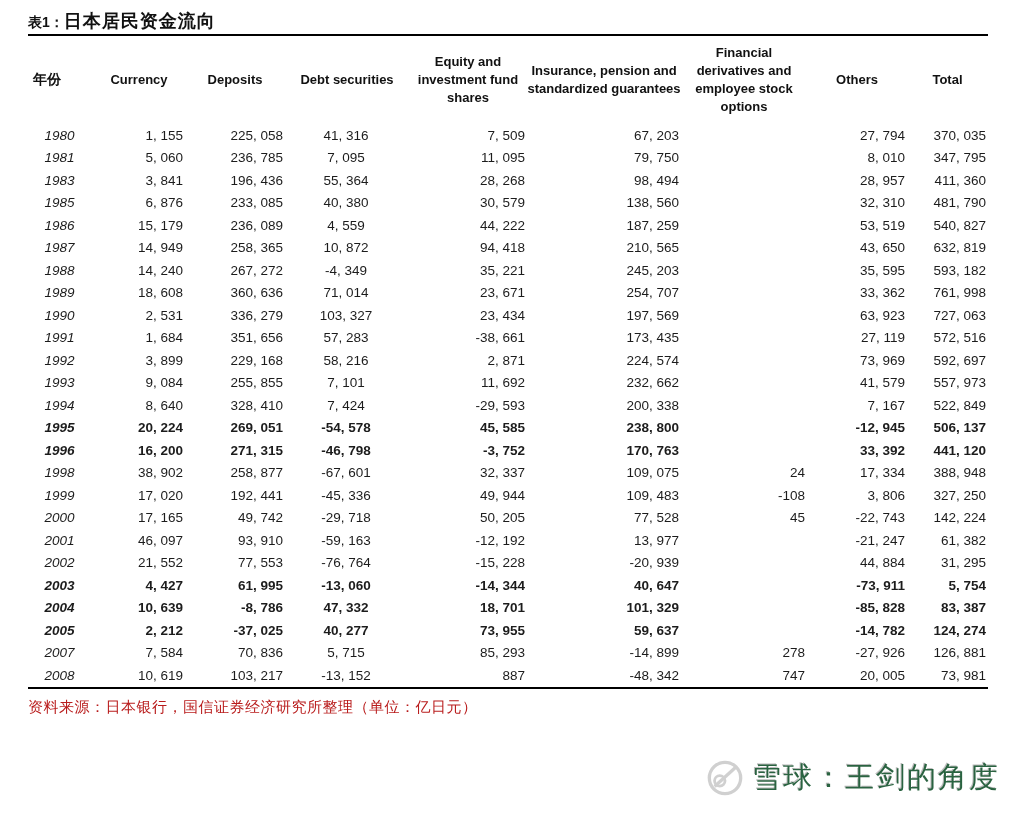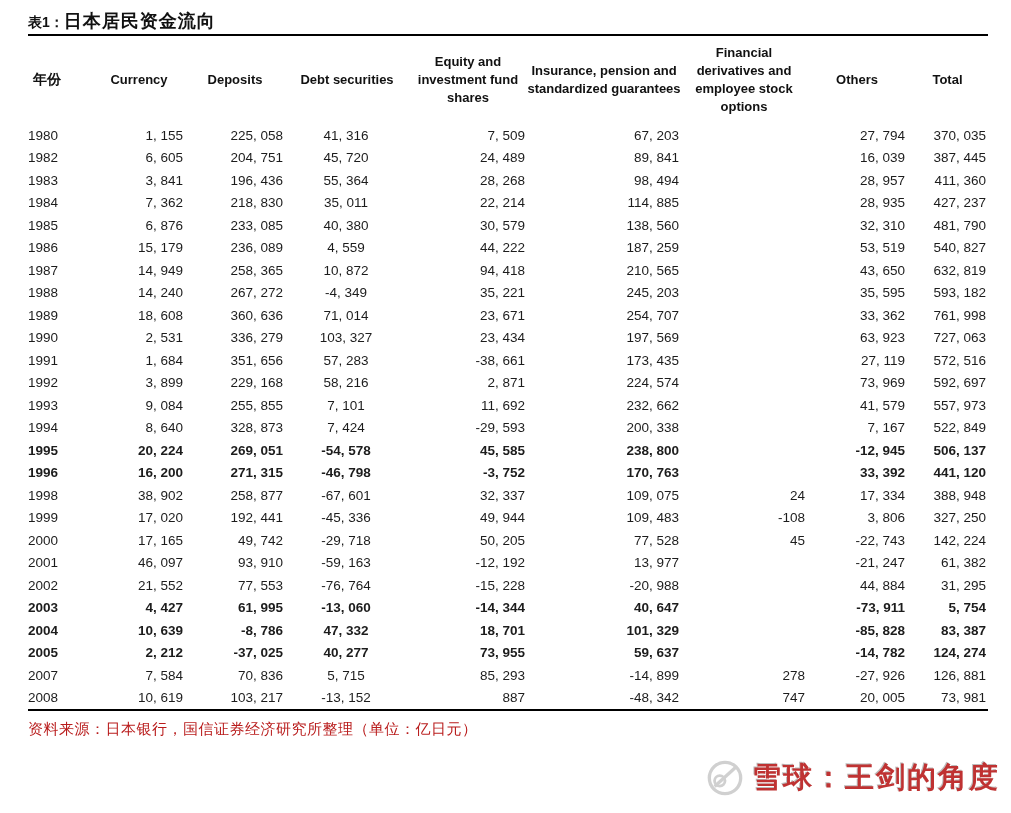--- a/index.html
+++ b/index.html
@@ -48,21 +48,21 @@
   thead th.c0 { text-align: left; padding-left: 5px; font-size: 14px; }
 
   tbody td {
     font-size: 13.5px;
     text-align: right;
     height: 22.5px;
     padding: 0 2px 0 0;
     white-space: nowrap;
     color: #1c1c1c;
   }
-  tbody td.c0 { text-align: left; padding-left: 0; }
+  tbody td.c0 { text-align: center; padding-left: 0; font-style: italic; }
   tr.bold td { font-weight: bold; }
 
   .footer {
     margin-top: 9px;
     font-size: 15px;
     color: #b91c1c;
     letter-spacing: 0.5px;
   }
 
   .watermark {
@@ -70,22 +70,22 @@
     left: 706px;
     top: 758px;
     display: flex;
     align-items: center;
     gap: 8px;
     pointer-events: none;
     opacity: 0.9;
   }
   .watermark-text {
     font-size: 29px;
-    font-weight: bold;
-    color: #b91c1c;
+    font-weight: normal;
+    color: #14532d;
     letter-spacing: 2px;
     white-space: nowrap;
     text-shadow: 1px 1px 0 #ffffff, -1px -1px 0 #b5b5b5;
   }
 </style>
 </head>
 <body>
 
 <div class="page">
   <div class="content">
@@ -114,53 +114,42 @@
             <td class="c1">1, 155</td>
             <td class="c2">225, 058</td>
             <td class="c3">41, 316</td>
             <td class="c4">7, 509</td>
             <td class="c5">67, 203</td>
             <td class="c6"></td>
             <td class="c7">27, 794</td>
             <td class="c8">370, 035</td>
           </tr>
           <tr>
-            <td class="c0">1982</td>
-            <td class="c1">6, 605</td>
-            <td class="c2">204, 751</td>
-            <td class="c3">45, 720</td>
-            <td class="c4">24, 489</td>
-            <td class="c5">89, 841</td>
-            <td class="c6"></td>
-            <td class="c7">16, 039</td>
-            <td class="c8">387, 445</td>
+            <td class="c0">1981</td>
+            <td class="c1">5, 060</td>
+            <td class="c2">236, 785</td>
+            <td class="c3">7, 095</td>
+            <td class="c4">11, 095</td>
+            <td class="c5">79, 750</td>
+            <td class="c6"></td>
+            <td class="c7">8, 010</td>
+            <td class="c8">347, 795</td>
           </tr>
           <tr>
             <td class="c0">1983</td>
             <td class="c1">3, 841</td>
             <td class="c2">196, 436</td>
             <td class="c3">55, 364</td>
             <td class="c4">28, 268</td>
             <td class="c5">98, 494</td>
             <td class="c6"></td>
             <td class="c7">28, 957</td>
             <td class="c8">411, 360</td>
           </tr>
           <tr>
-            <td class="c0">1984</td>
-            <td class="c1">7, 362</td>
-            <td class="c2">218, 830</td>
-            <td class="c3">35, 011</td>
-            <td class="c4">22, 214</td>
-            <td class="c5">114, 885</td>
-            <td class="c6"></td>
-            <td class="c7">28, 935</td>
-            <td class="c8">427, 237</td>
-          </tr>
-          <tr>
             <td class="c0">1985</td>
             <td class="c1">6, 876</td>
             <td class="c2">233, 085</td>
             <td class="c3">40, 380</td>
             <td class="c4">30, 579</td>
             <td class="c5">138, 560</td>
             <td class="c6"></td>
             <td class="c7">32, 310</td>
             <td class="c8">481, 790</td>
           </tr>
@@ -248,21 +237,21 @@
             <td class="c3">7, 101</td>
             <td class="c4">11, 692</td>
             <td class="c5">232, 662</td>
             <td class="c6"></td>
             <td class="c7">41, 579</td>
             <td class="c8">557, 973</td>
           </tr>
           <tr>
             <td class="c0">1994</td>
             <td class="c1">8, 640</td>
-            <td class="c2">328, 873</td>
+            <td class="c2">328, 410</td>
             <td class="c3">7, 424</td>
             <td class="c4">-29, 593</td>
             <td class="c5">200, 338</td>
             <td class="c6"></td>
             <td class="c7">7, 167</td>
             <td class="c8">522, 849</td>
           </tr>
           <tr class="bold">
             <td class="c0">1995</td>
             <td class="c1">20, 224</td>
@@ -328,21 +317,21 @@
             <td class="c6"></td>
             <td class="c7">-21, 247</td>
             <td class="c8">61, 382</td>
           </tr>
           <tr>
             <td class="c0">2002</td>
             <td class="c1">21, 552</td>
             <td class="c2">77, 553</td>
             <td class="c3">-76, 764</td>
             <td class="c4">-15, 228</td>
-            <td class="c5">-20, 988</td>
+            <td class="c5">-20, 939</td>
             <td class="c6"></td>
             <td class="c7">44, 884</td>
             <td class="c8">31, 295</td>
           </tr>
           <tr class="bold">
             <td class="c0">2003</td>
             <td class="c1">4, 427</td>
             <td class="c2">61, 995</td>
             <td class="c3">-13, 060</td>
             <td class="c4">-14, 344</td>

